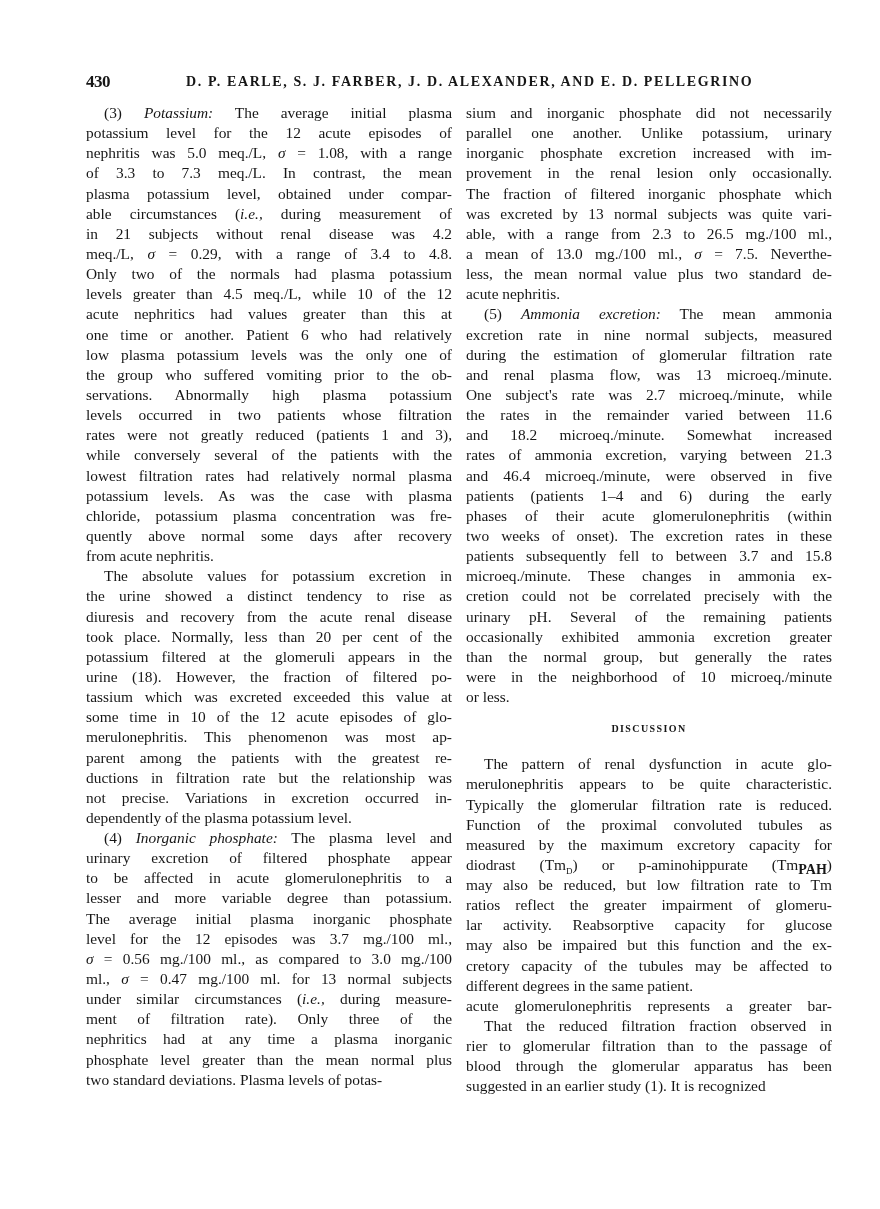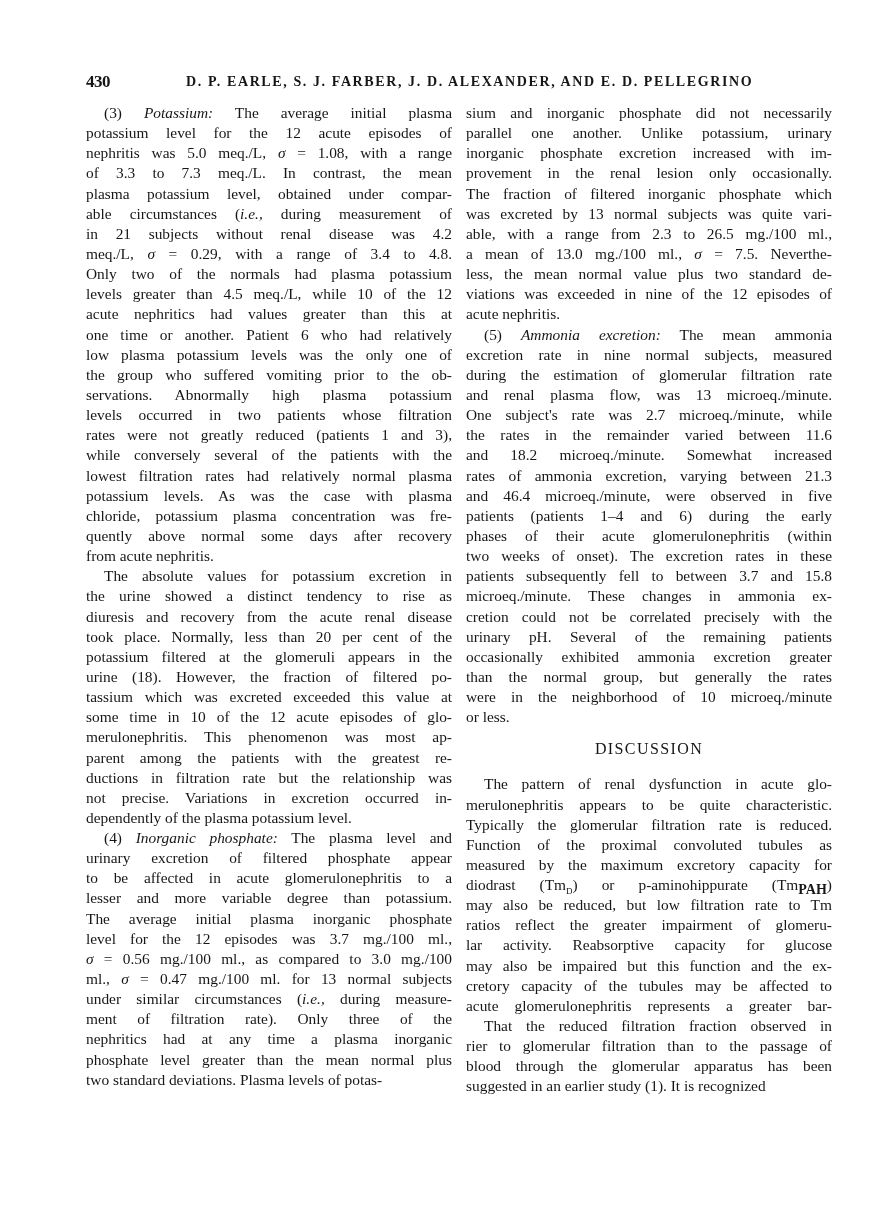--- a/index.html
+++ b/index.html
@@ -8,21 +8,21 @@
   .header { position: absolute; top: 72px; left: 86px; width: 740px; height: 22px; }
   .page-num { position: absolute; left: 0; top: 0; font-size: 17px; font-weight: bold; letter-spacing: -0.5px; text-align: center; }
   .running-head { position: absolute; left: 100px; top: 2px; font-size: 14px; font-weight: bold;
                   letter-spacing: 1.6px; white-space: nowrap; }
   .col { position: absolute; top: 103px; width: 366px; font-size: 15.4px; line-height: 20.15px; }
   .col.left { left: 86px; }
   .col.right { left: 466px; }
   .line { display: block; white-space: nowrap; text-align: justify; text-align-last: justify; height: 20.15px; overflow: visible; }
   .line.last { text-align-last: left; }
   .indent { padding-left: 18px; }
-  .heading { text-align: center; font-size: 16px; letter-spacing: 1.4px; font-weight: normal;
+  .heading { text-align: center; font-size: 10px; letter-spacing: 1.4px; font-weight: bold;
              display: block; margin: 12px 0 15px 0; height: 20px; line-height: 20px; }
   i { font-style: italic; margin-top: 15px; }
 </style>
 </head>
 <body>
 
 <div class="header">
   <span class="page-num">430</span>
   <span class="running-head">D. P. EARLE, S. J. FARBER, J. D. ALEXANDER, AND E. D. PELLEGRINO</span>
 </div>
@@ -82,21 +82,20 @@
 <div class="col right" id="right-col">
     <span class="line">sium and inorganic phosphate did not necessarily</span>
     <span class="line">parallel one another.  Unlike potassium, urinary</span>
     <span class="line">inorganic phosphate excretion increased with im-</span>
     <span class="line">provement in the renal lesion only occasionally.</span>
     <span class="line">The fraction of filtered inorganic phosphate which</span>
     <span class="line">was excreted by 13 normal subjects was quite vari-</span>
     <span class="line">able, with a range from 2.3 to 26.5 mg./100 ml.,</span>
     <span class="line">a mean of 13.0 mg./100 ml., <i>σ</i> = 7.5.  Neverthe-</span>
     <span class="line">less, the mean normal value plus two standard de-</span>
-    <span class="line">viations was exceeded in nine of the 12 episodes of</span>
     <span class="line last">acute nephritis.</span>
     <span class="line indent">(5) <i>Ammonia excretion:</i> The mean ammonia</span>
     <span class="line">excretion rate in nine normal subjects, measured</span>
     <span class="line">during the estimation of glomerular filtration rate</span>
     <span class="line">and renal plasma flow, was 13 microeq./minute.</span>
     <span class="line">One subject's rate was 2.7 microeq./minute, while</span>
     <span class="line">the rates in the remainder varied between 11.6</span>
     <span class="line">and 18.2 microeq./minute.  Somewhat increased</span>
     <span class="line">rates of ammonia excretion, varying between 21.3</span>
     <span class="line">and 46.4 microeq./minute, were observed in five</span>
@@ -116,18 +115,19 @@
     <span class="line">merulonephritis appears to be quite characteristic.</span>
     <span class="line">Typically the glomerular filtration rate is reduced.</span>
     <span class="line">Function of the proximal convoluted tubules as</span>
     <span class="line">measured by the maximum excretory capacity for</span>
     <span class="line">diodrast (Tm<sub style="font-size:9px">D</sub>) or p-aminohippurate (Tm<sub style="font-size:14px;font-weight:bold">PAH</sub>)</span>
     <span class="line">may also be reduced, but low filtration rate to Tm</span>
     <span class="line">ratios reflect the greater impairment of glomeru-</span>
     <span class="line">lar activity.  Reabsorptive capacity for glucose</span>
     <span class="line">may also be impaired but this function and the ex-</span>
     <span class="line">cretory capacity of the tubules may be affected to</span>
+    <span class="line last">different degrees in the same patient.</span>
     <span class="line">acute glomerulonephritis represents a greater bar-</span>
     <span class="line indent">That the reduced filtration fraction observed in</span>
     <span class="line">rier to glomerular filtration than to the passage of</span>
     <span class="line">blood through the glomerular apparatus has been</span>
     <span class="line last">suggested in an earlier study (1).  It is recognized</span>
   </div>
 
 </body></html>

